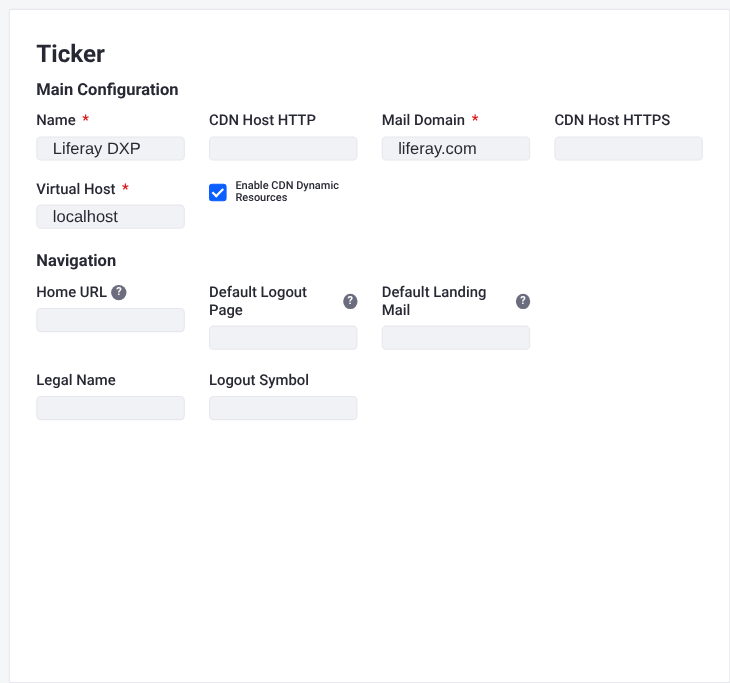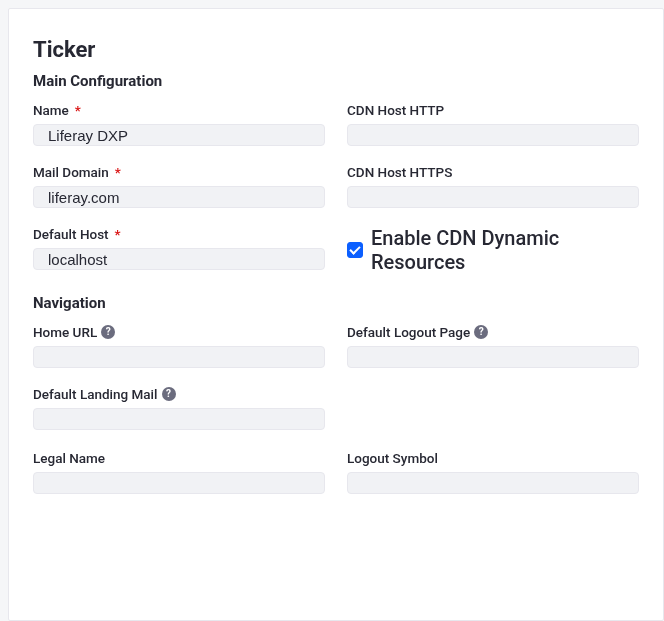--- a/index.html
+++ b/index.html
@@ -30,21 +30,21 @@
   }
   h2.subsection-title {
     font-size: 15px;
     font-weight: 700;
     color: #272833;
     margin-bottom: 12px;
     margin-top: 0;
   }
   .grid {
     display: grid;
-    grid-template-columns: 1fr 1fr;
+    grid-template-columns: 1fr 1fr 1fr 1fr;
     column-gap: 22px;
     row-gap: 18px;
     align-items: start;
     margin-bottom: 20px;
   }
   .field {
     display: flex;
     flex-direction: column;
   }
   .field-empty { min-height: 1px; }
@@ -109,21 +109,21 @@
     position: absolute;
     left: 4px;
     top: 1px;
     width: 4px;
     height: 8px;
     border: solid #fff;
     border-width: 0 2px 2px 0;
     transform: rotate(45deg);
   }
   .chk-label {
-    font-size: 20px;
+    font-size: 10px;
     color: #272833;
     font-weight: 500;
   }
   .subsection-block {
     margin-top: 8px;
   }
 </style>
 </head>
 <body>
 
@@ -160,21 +160,21 @@
 
       <div class="field">
         <label class="field-label">
           <span>CDN Host HTTPS</span>
         </label>
         <input class="input" type="text" value="" style="">
       </div>
 
       <div class="field">
         <label class="field-label">
-          <span>Default Host</span>
+          <span>Virtual Host</span>
           <span class="required-star">*</span>
         </label>
         <input class="input" type="text" value="localhost" style="">
       </div>
 
       <div class="field">
         <div class="checkbox-row">
           <input class="chk" type="checkbox" checked="" style="">
           <span class="chk-label">Enable CDN Dynamic Resources</span>
         </div>

